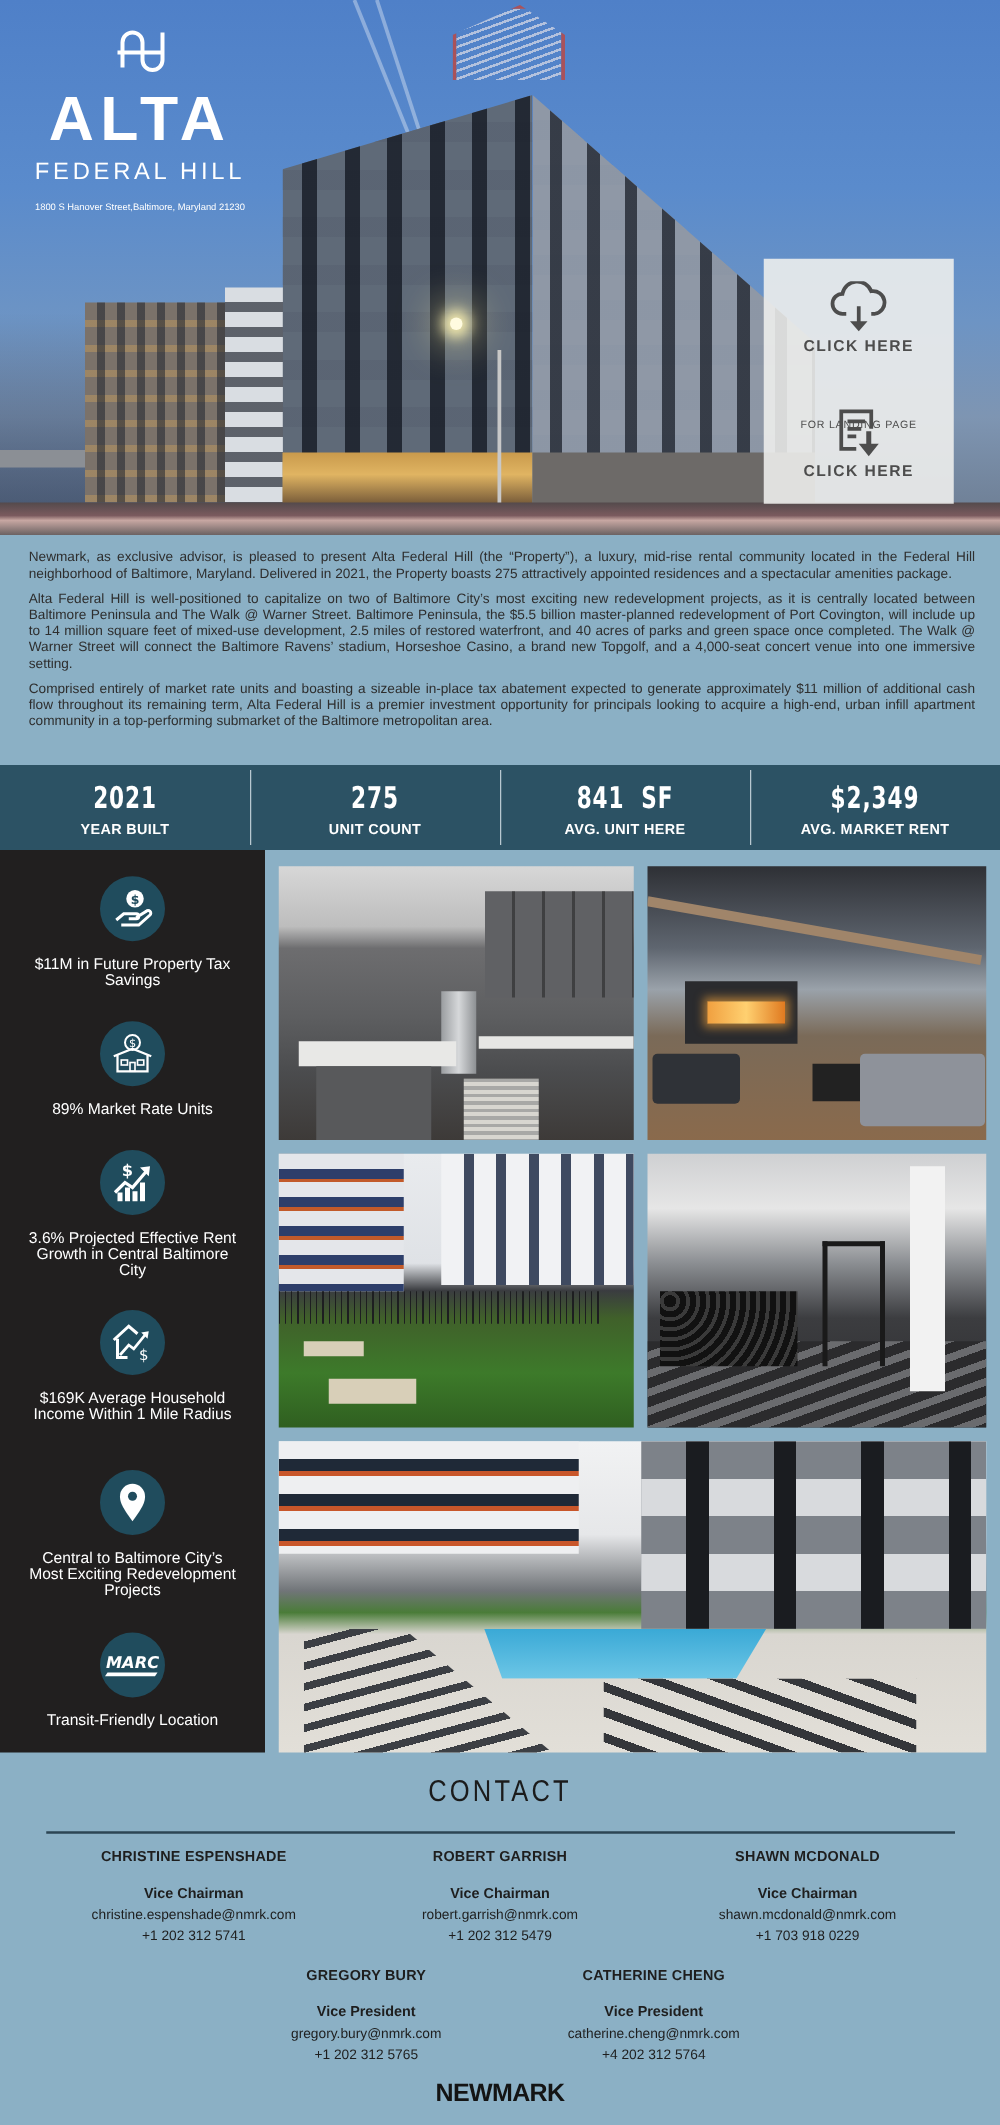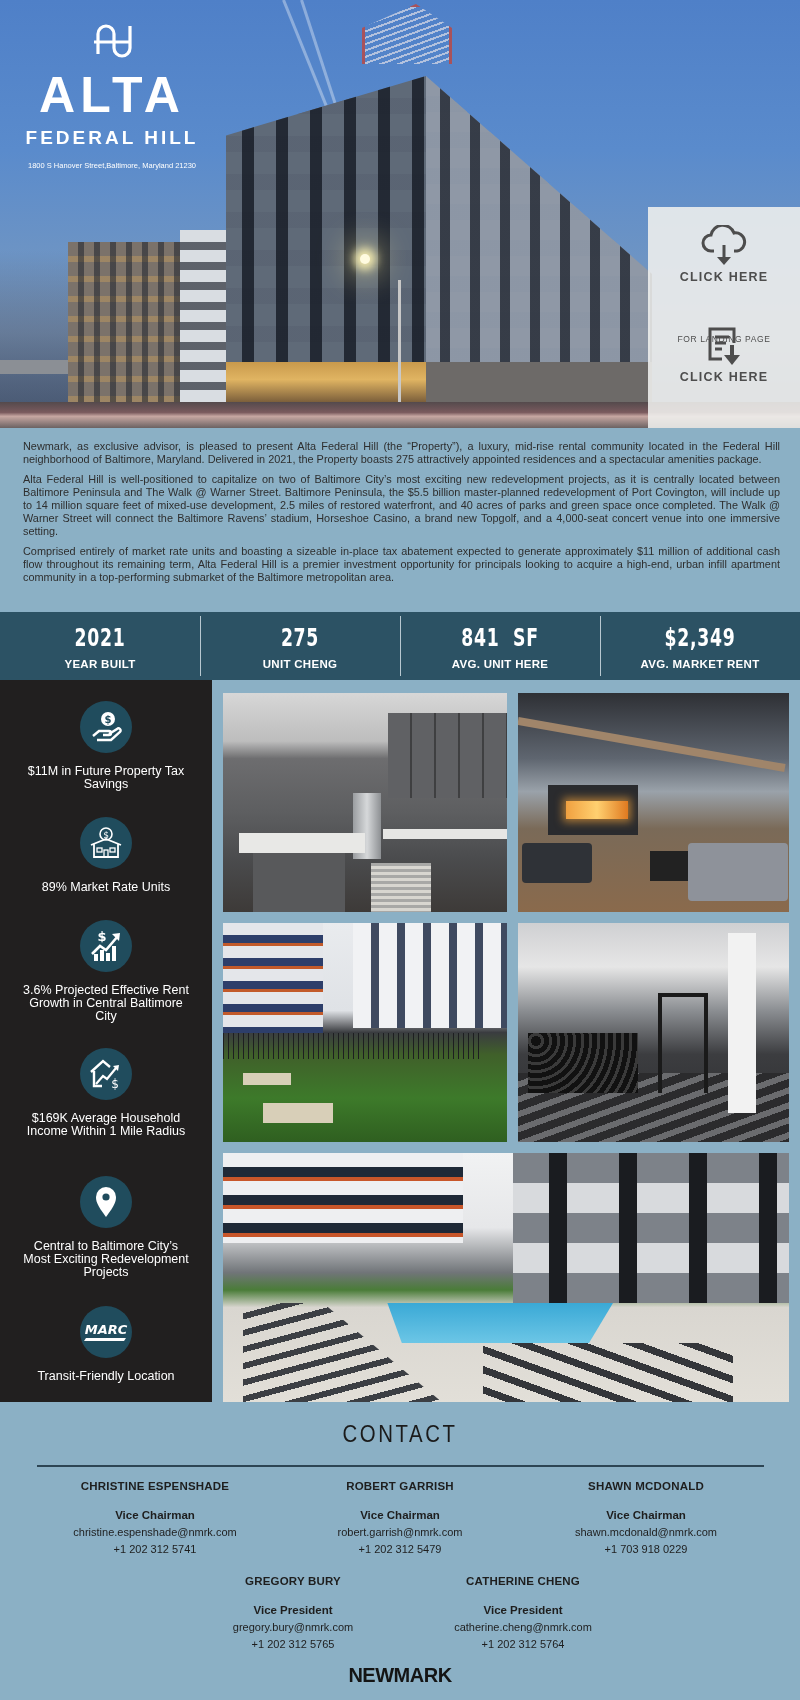--- a/index.html
+++ b/index.html
@@ -38,24 +38,24 @@
   .ground-side { position: absolute; left: 426px; top: 362px; width: 226px; height: 44px; background: #6d6a68; }
   .streetlight { position: absolute; left: 360px; top: 254px; width: 10px; height: 10px; border-radius: 50%; background: #fffbe0;
     box-shadow: 0 0 10px 6px rgba(255,245,180,0.9), 0 0 30px 14px rgba(255,240,160,0.4); }
   .pole { position: absolute; left: 398px; top: 280px; width: 3px; height: 130px; background: #c8c8c8; }
   .street { position: absolute; left: 0; top: 402px; width: 800px; height: 26px;
     background: linear-gradient(180deg, #544a4c 0%, #7a5a5e 40%, #c7a7a2 55%, #6b6262 100%); }
 
   .brand { position: absolute; left: 24px; top: 18px; width: 176px; text-align: center; color: #fff; }
   .brand .mono { font-size: 36px; font-weight: 300; letter-spacing: -6px; line-height: 44px; height: 44px; }
   .brand .name { font-size: 50px; font-weight: 700; letter-spacing: 5px; line-height: 54px; margin-top: 6px; }
-  .brand .sub { font-size: 19px; font-weight: 700; letter-spacing: 3px; line-height: 24px; margin-top: 4px; }
+  .brand .sub { font-size: 19px; font-weight: 400; letter-spacing: 3px; line-height: 24px; margin-top: 4px; }
   .brand .addr { font-size: 7.5px; line-height: 12px; margin-top: 10px; letter-spacing: 0; white-space: nowrap; }
 
-  .cta-panel { position: absolute; left: 648px; top: 207px; width: 152px; height: 221px; background: rgba(240,240,238,0.88); }
+  .cta-panel { position: absolute; left: 611px; top: 207px; width: 152px; height: 196px; background: rgba(240,240,238,0.88); }
   .cta { position: absolute; left: 0; width: 152px; text-align: center; color: #4d4d4d; cursor: pointer; }
   .cta .ico { display: block; margin: 0 auto; }
   .cta .big { font-size: 12.5px; font-weight: 700; letter-spacing: 1.2px; line-height: 16px; }
   .cta .small { font-size: 8.5px; font-weight: 400; letter-spacing: 0.6px; line-height: 13px; margin-top: 48px; }
 
   
   .desc { position: absolute; left: 23px; top: 440px; width: 757px; font-size: 10.9px; line-height: 13px; color: #2e2e2e; text-align: justify; }
   .desc p { margin-bottom: 7px; }
 
   
@@ -196,21 +196,21 @@
   <p>Comprised entirely of market rate units and boasting a sizeable in-place tax abatement expected to generate approximately $11 million of additional cash flow throughout its remaining term, Alta Federal Hill is a premier investment opportunity for principals looking to acquire a high-end, urban infill apartment community in a top-performing submarket of the Baltimore metropolitan area.</p>
 </section>
 
 <section class="stats">
   <div class="stat">
     <div class="val">2021</div>
     <div class="lbl">YEAR BUILT</div>
   </div>
   <div class="stat">
     <div class="val">275</div>
-    <div class="lbl">UNIT CHENG</div>
+    <div class="lbl">UNIT COUNT</div>
   </div>
   <div class="stat">
     <div class="val" style="white-space:pre;">841  SF</div>
     <div class="lbl">AVG. UNIT HERE</div>
   </div>
   <div class="stat">
     <div class="val">$2,349</div>
     <div class="lbl">AVG. MARKET RENT</div>
   </div>
 </section>
@@ -346,16 +346,16 @@
 <div class="person" style="left:173px;top:1573px;">
   <div class="pn">GREGORY BURY</div>
   <div class="pt">Vice President</div>
   <div class="pe">gregory.bury@nmrk.com</div>
   <div class="pp">+1 202 312 5765</div>
 </div>
 <div class="person" style="left:403px;top:1573px;">
   <div class="pn">CATHERINE CHENG</div>
   <div class="pt">Vice President</div>
   <div class="pe">catherine.cheng@nmrk.com</div>
-  <div class="pp">+1 202 312 5764</div>
+  <div class="pp">+4 202 312 5764</div>
 </div>
 
 <div class="newmark">NEWMARK</div>
 
 </body></html>

